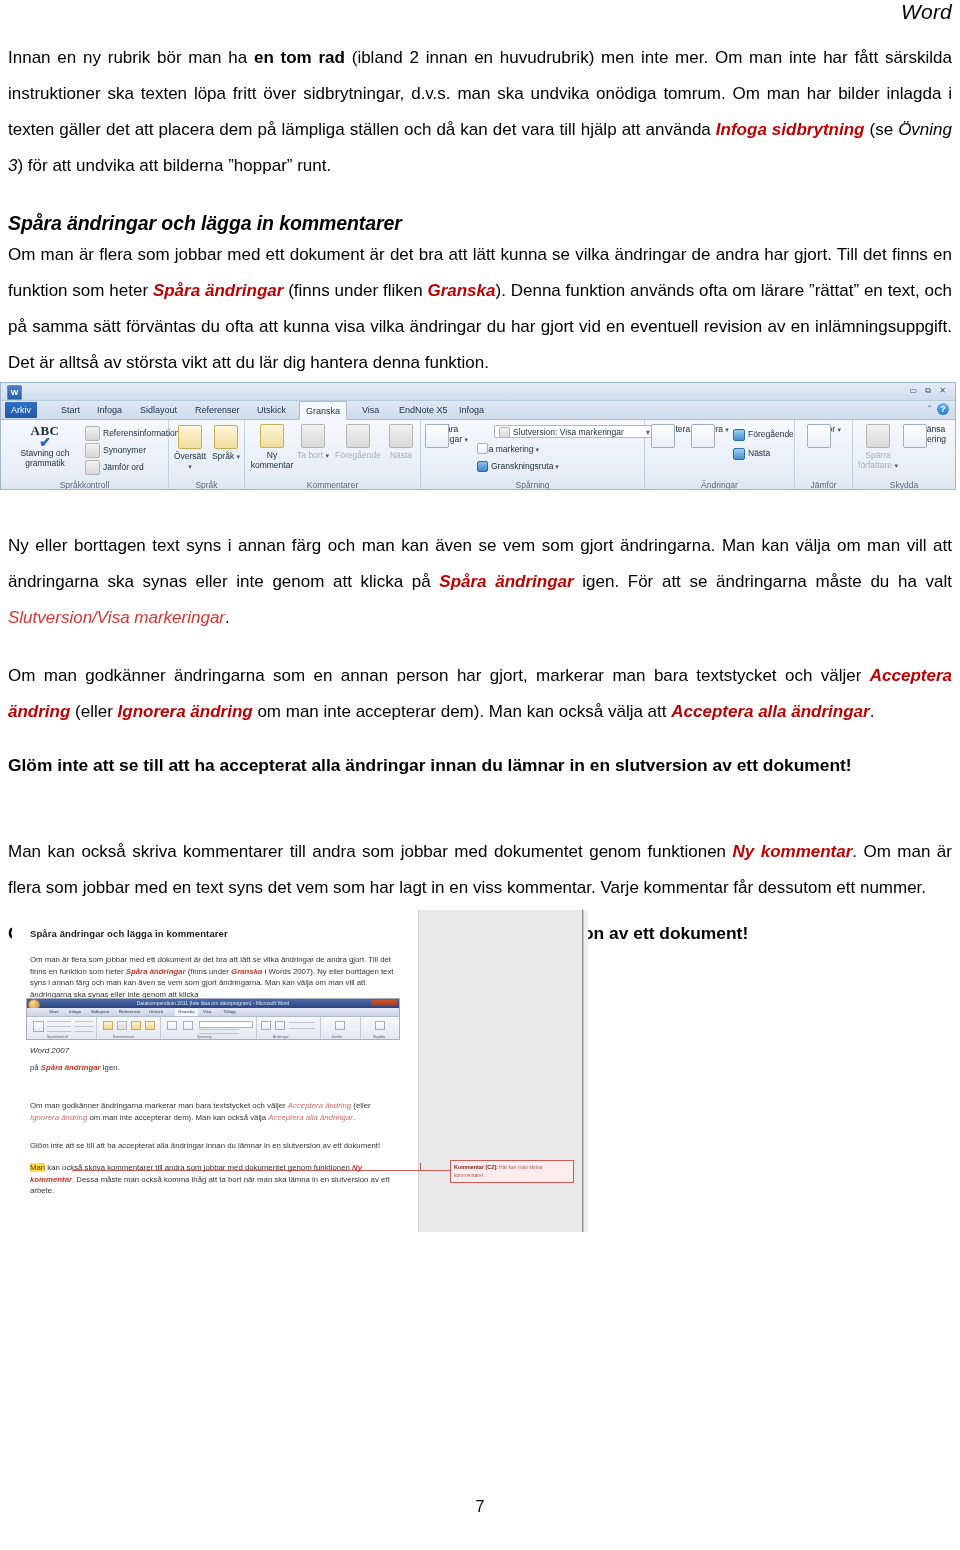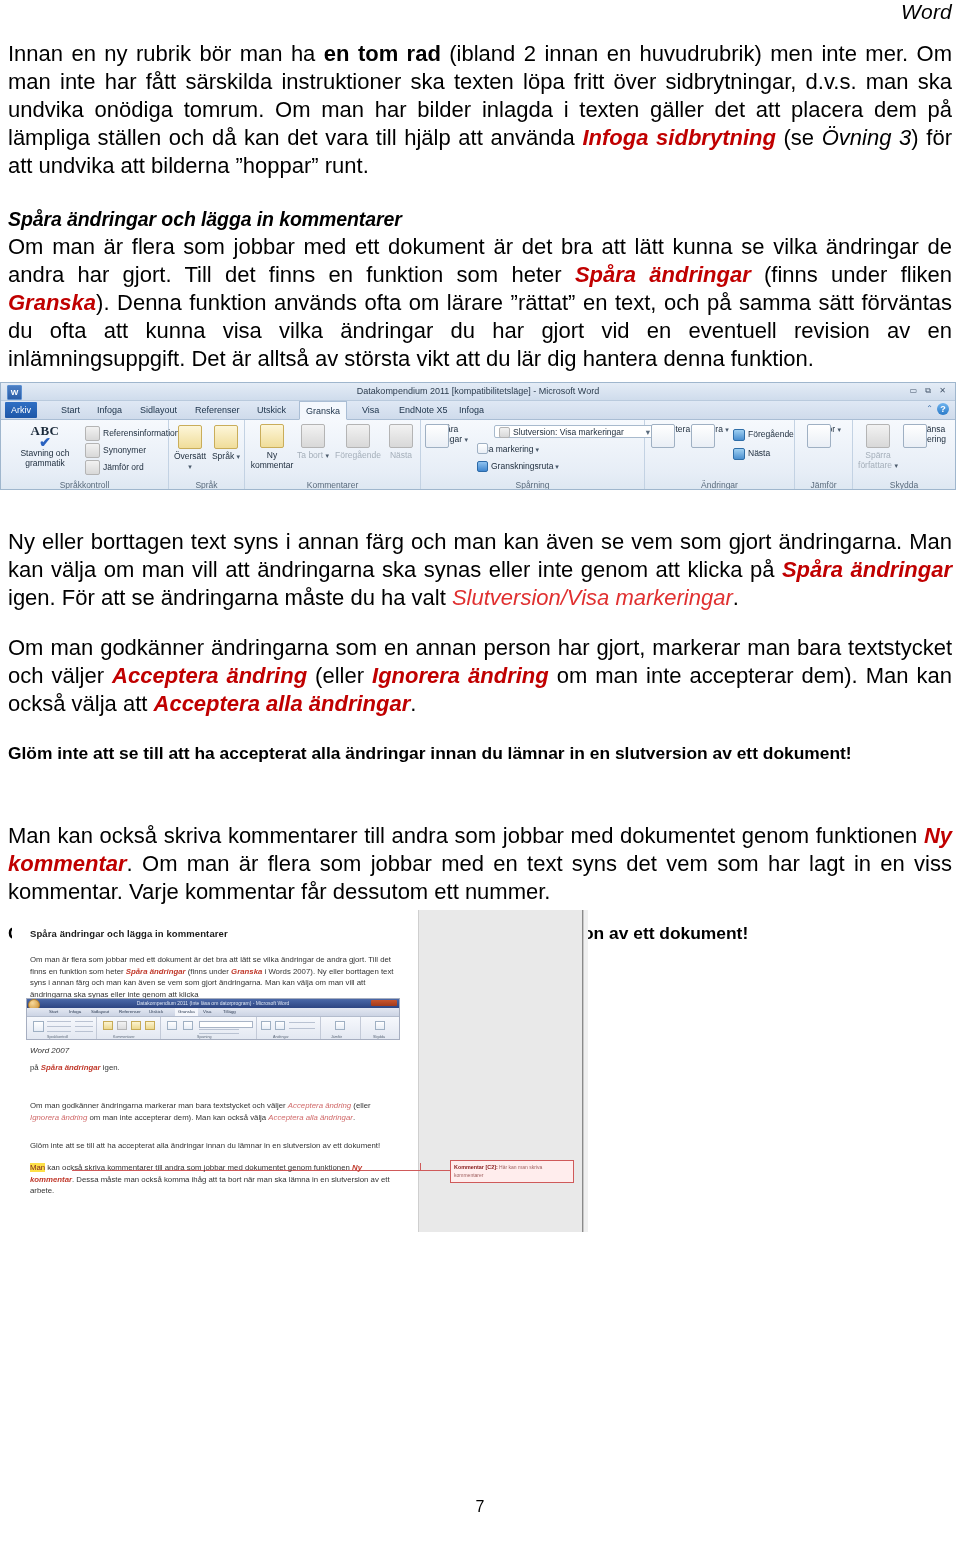--- a/index.html
+++ b/index.html
@@ -32,22 +32,22 @@
   }
   
   .content {
     position: absolute;
     left: 8px;
     top: 40px;
     width: 944px;
   }
   p.body {
     margin: 0 0 0 0;
-    font-size: 22px;
-    line-height: 28px;
+    font-size: 17px;
+    line-height: 36px;
     text-align: justify;
     text-justify: inter-word;
   }
   .bold { font-weight: bold; }
   .ital { font-style: italic; }
   .redbi { color: #c00000; font-weight: bold; font-style: italic; }
   .redi { color: #e03030; font-style: italic; }
   h2.heading {
     margin: 28px 0 2px 0;
     font-size: 19.5px;
@@ -416,21 +416,20 @@
     <h2 class="heading">Spåra ändringar och lägga in kommentarer</h2>
 
     <p class="body"><span>Om man är flera som jobbar med ett dokument är det bra att lätt kunna se vilka ändringar de andra har gjort. Till det finns en funktion som heter </span><span class="redbi">Spåra ändringar</span><span> (finns under fliken </span><span class="redbi">Granska</span><span>). Denna funktion används ofta om lärare ”rättat” en text, och på samma sätt förväntas du ofta att kunna visa vilka ändringar du har gjort vid en eventuell revision av en inlämningsuppgift. Det är alltså av största vikt att du lär dig hantera denna funktion.</span></p>
 
   </div>
 
   <div class="ribbon-shot">
 
     <div class="rb-titlebar">
       <div class="rb-wlogo">W</div>
-      <div class="rb-title">Datakompendium 2011 [kompatibilitetsläge]  -  Microsoft Word</div>
       <div class="rb-winbtns">▭ ⧉ ✕</div>
     </div>
 
     <div class="rb-tabs">
       <div class="rb-tab file" style="left:4px;">Arkiv</div>
       <div class="rb-tab" style="left:54px;">Start</div>
       <div class="rb-tab" style="left:90px;">Infoga</div>
       <div class="rb-tab" style="left:133px;">Sidlayout</div>
       <div class="rb-tab" style="left:188px;">Referenser</div>
       <div class="rb-tab" style="left:250px;">Utskick</div>

